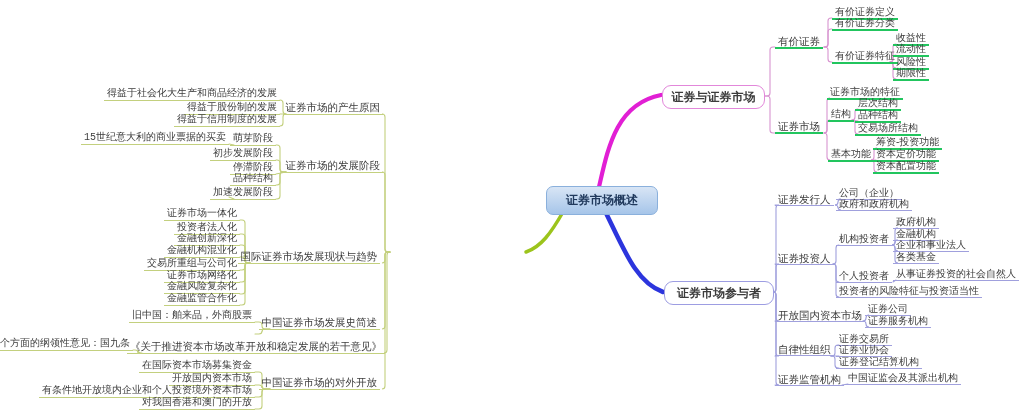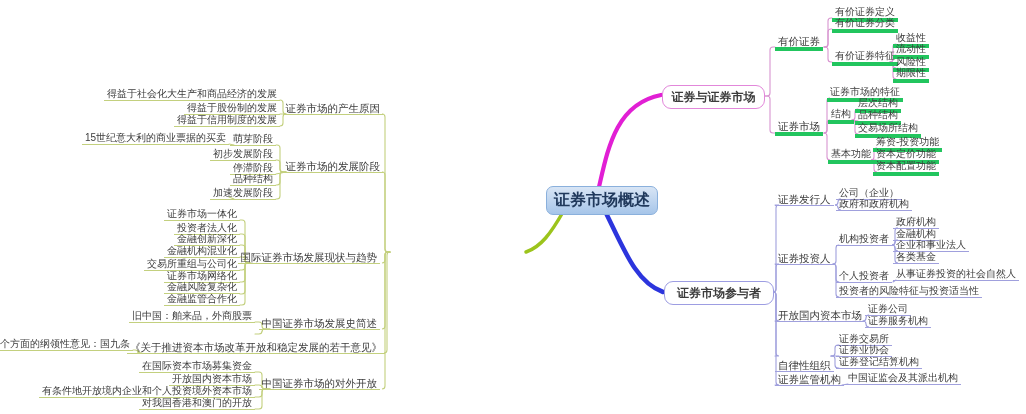--- a/index.html
+++ b/index.html
@@ -2,31 +2,31 @@
 <html><head>
 <meta charset="utf-8">
 <style>
   html,body{margin:0;padding:0;background:#ffffff;}
   #canvas{position:relative;width:1026px;height:414px;background:#fff;overflow:hidden;
           font-family:"Liberation Sans","DejaVu Sans",sans-serif;}
   #wires{position:absolute;left:0;top:0;pointer-events:none;}
   .lbl{position:absolute;font-size:10px;line-height:12px;color:#3c3c3c;
        white-space:nowrap;padding:0 3px;cursor:default;}
   .l2{font-size:10.5px;}
-  .pk{border-bottom:4px solid #22c55e;}
+  .pk{border-bottom:2px solid #22c55e;}
   .bl{border-bottom:1px solid #a0a0dd;}
   .gr{border-bottom:1px solid #c3d07e;}
-  .ra{text-align:right;}
+  .ra{text-align:right;font-family:Liberation Mono, monospace;}
   .topic{position:absolute;background:#fff;border-radius:9px;display:flex;align-items:center;
          justify-content:center;font-size:12px;font-weight:bold;color:#3c3c3c;white-space:nowrap;}
   #box-securities{left:662px;top:85px;width:101px;height:22px;border:1.4px solid #e287da;}
   #box-participants{left:664px;top:281px;width:108px;height:22px;border:1.4px solid #9d9de2;}
   #box-development{left:390px;top:241px;width:135px;height:23px;border:1.4px solid #ccd794;}
   #box-root{left:546px;top:186px;width:110px;height:27px;border:1px solid #8ab0dc;border-radius:7px;
-            background:linear-gradient(#d8e5f5,#a6c5e9);font-size:16px;font-weight:bold;color:#20395c;}
+            background:linear-gradient(#d8e5f5,#a6c5e9);font-size:12px;font-weight:bold;color:#20395c;}
 </style>
 </head>
 <body>
 
 <div id="canvas">
 
   <svg id="wires" width="1026" height="414">
       <path d="M599,187 C608,148 616,104 661,95" fill="none" stroke="#e11fd4" stroke-width="4.2" stroke-linecap="round"></path>
       <path d="M563,212 C551,233 541,247 526,252" fill="none" stroke="#9cc41c" stroke-width="3.5" stroke-linecap="round"></path>
       <path d="M606,213 C625,252 637,283 663,292" fill="none" stroke="#2c35dd" stroke-width="4.5" stroke-linecap="round"></path>
@@ -133,21 +133,21 @@
   <div class="lbl bl" style="left:893px;top:216px">政府机构</div>
   <div class="lbl bl" style="left:893px;top:228px">金融机构</div>
   <div class="lbl bl" style="left:893px;top:239px">企业和事业法人</div>
   <div class="lbl bl" style="left:893px;top:251px">各类基金</div>
   <div class="lbl bl" style="left:836px;top:270px">个人投资者</div>
   <div class="lbl bl" style="left:893px;top:268px">从事证券投资的社会自然人</div>
   <div class="lbl bl" style="left:836px;top:285px">投资者的风险特征与投资适当性</div>
   <div class="lbl bl l2" style="left:775px;top:309px">开放国内资本市场</div>
   <div class="lbl bl" style="left:865px;top:303px">证券公司</div>
   <div class="lbl bl" style="left:865px;top:315px">证券服务机构</div>
-  <div class="lbl bl l2" style="left:775px;top:359px">自律性组织</div>
+  <div class="lbl bl l2" style="left:775px;top:343px">自律性组织</div>
   <div class="lbl bl" style="left:836px;top:333px">证券交易所</div>
   <div class="lbl bl" style="left:836px;top:344px">证券业协会</div>
   <div class="lbl bl" style="left:836px;top:356px">证券登记结算机构</div>
   <div class="lbl bl l2" style="left:775px;top:373px">证券监管机构</div>
   <div class="lbl bl" style="left:845px;top:372px">中国证监会及其派出机构</div>
 
   <div class="lbl gr ra l2" style="right:643px;top:102px">证券市场的产生原因</div>
   <div class="lbl gr ra" style="right:746px;top:88px">得益于社会化大生产和商品经济的发展</div>
   <div class="lbl gr ra" style="right:746px;top:102px">得益于股份制的发展</div>
   <div class="lbl gr ra" style="right:746px;top:114px">得益于信用制度的发展</div>

